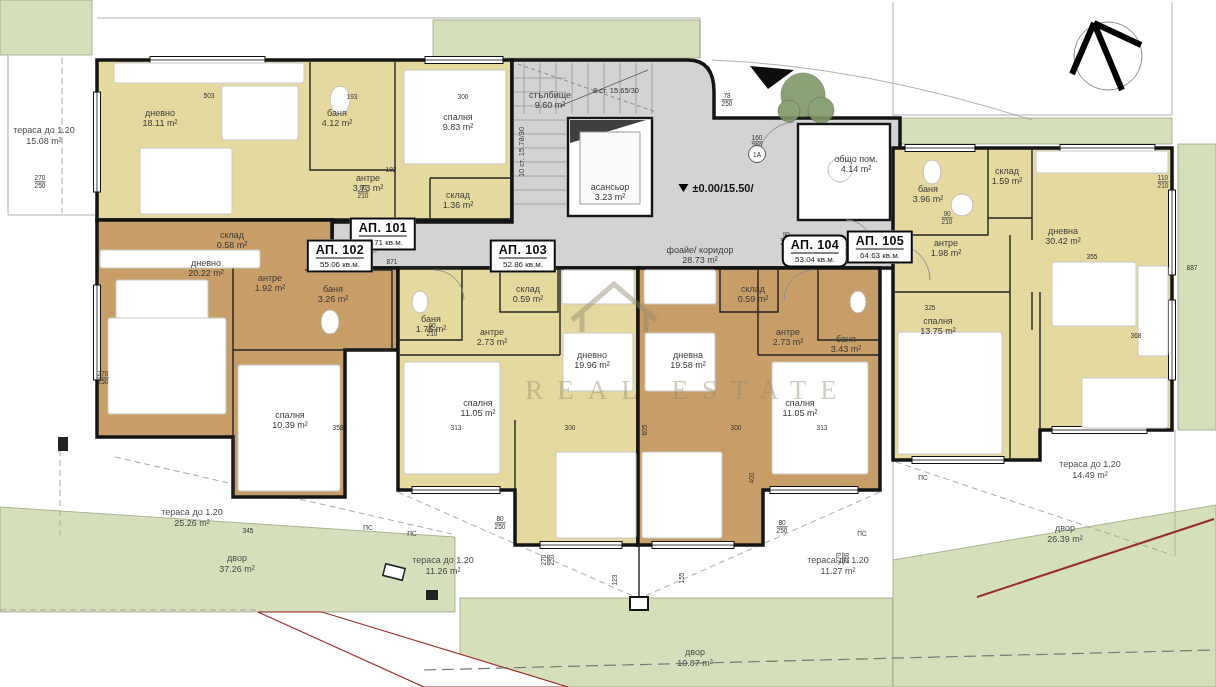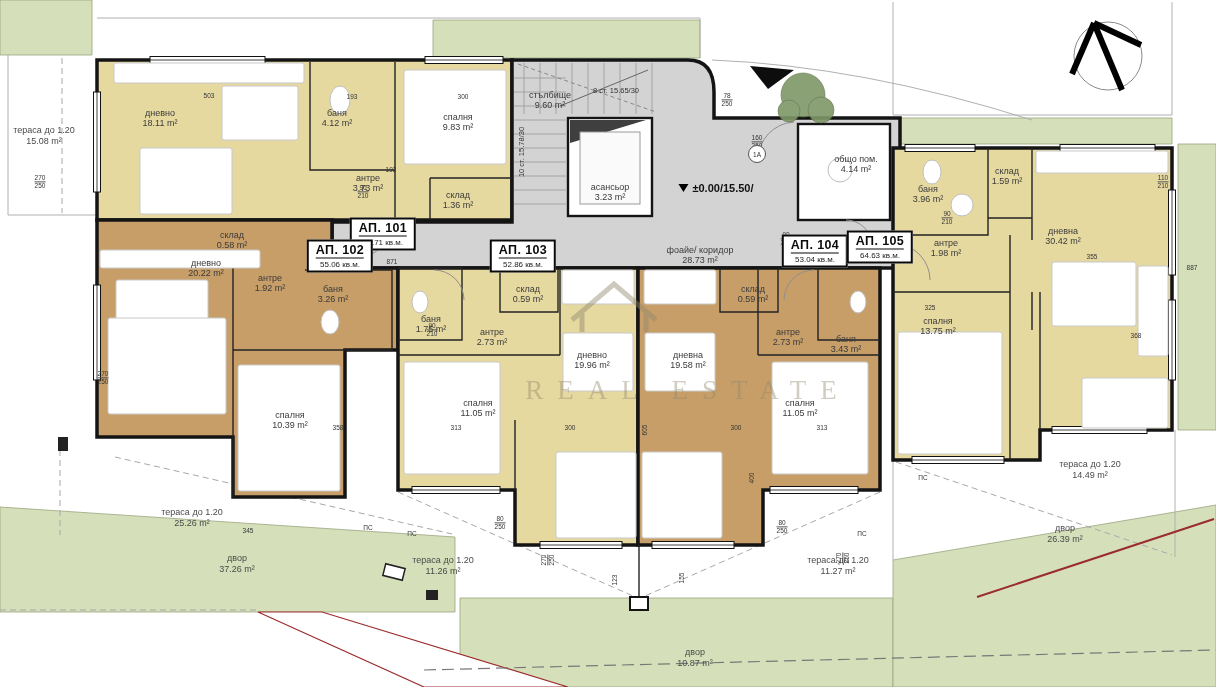--- a/index.html
+++ b/index.html
@@ -243,21 +243,21 @@
         <div class="apt-area">52.71 кв.м.</div>
       </div>
       <div class="apt-box" style="left: 340px; top: 256px; transform: translate(-50%, -50%);">
         <div class="apt-id">АП. 102</div>
         <div class="apt-area">55.06 кв.м.</div>
       </div>
       <div class="apt-box" style="left: 523px; top: 256px; transform: translate(-50%, -50%);">
         <div class="apt-id">АП. 103</div>
         <div class="apt-area">52.86 кв.м.</div>
       </div>
-      <div class="apt-box" style="left: 815px; top: 251px; transform: translate(-50%, -50%);">
+      <div class="apt-box" style="left: 815px; top: 251px; transform: translate(-50%, -50%); border-radius: 8px;">
         <div class="apt-id">АП. 104</div>
         <div class="apt-area">53.04 кв.м.</div>
       </div>
       <div class="apt-box" style="left: 880px; top: 241px; transform: translate(-50%, -50%); margin-top: 6px;">
         <div class="apt-id">АП. 105</div>
         <div class="apt-area">64.63 кв.м.</div>
       </div>
       <div class="room-label" style="left: 160px; top: 118px; transform: translate(-50%, -50%);"><span class="nm">дневно</span><span>18.11 m²</span></div>
       <div class="room-label" style="left: 337px; top: 118px; transform: translate(-50%, -50%);"><span class="nm">баня</span><span>4.12 m²</span></div>
       <div class="room-label" style="left: 458px; top: 122px; transform: translate(-50%, -50%);"><span class="nm">спалня</span><span>9.83 m²</span></div>

